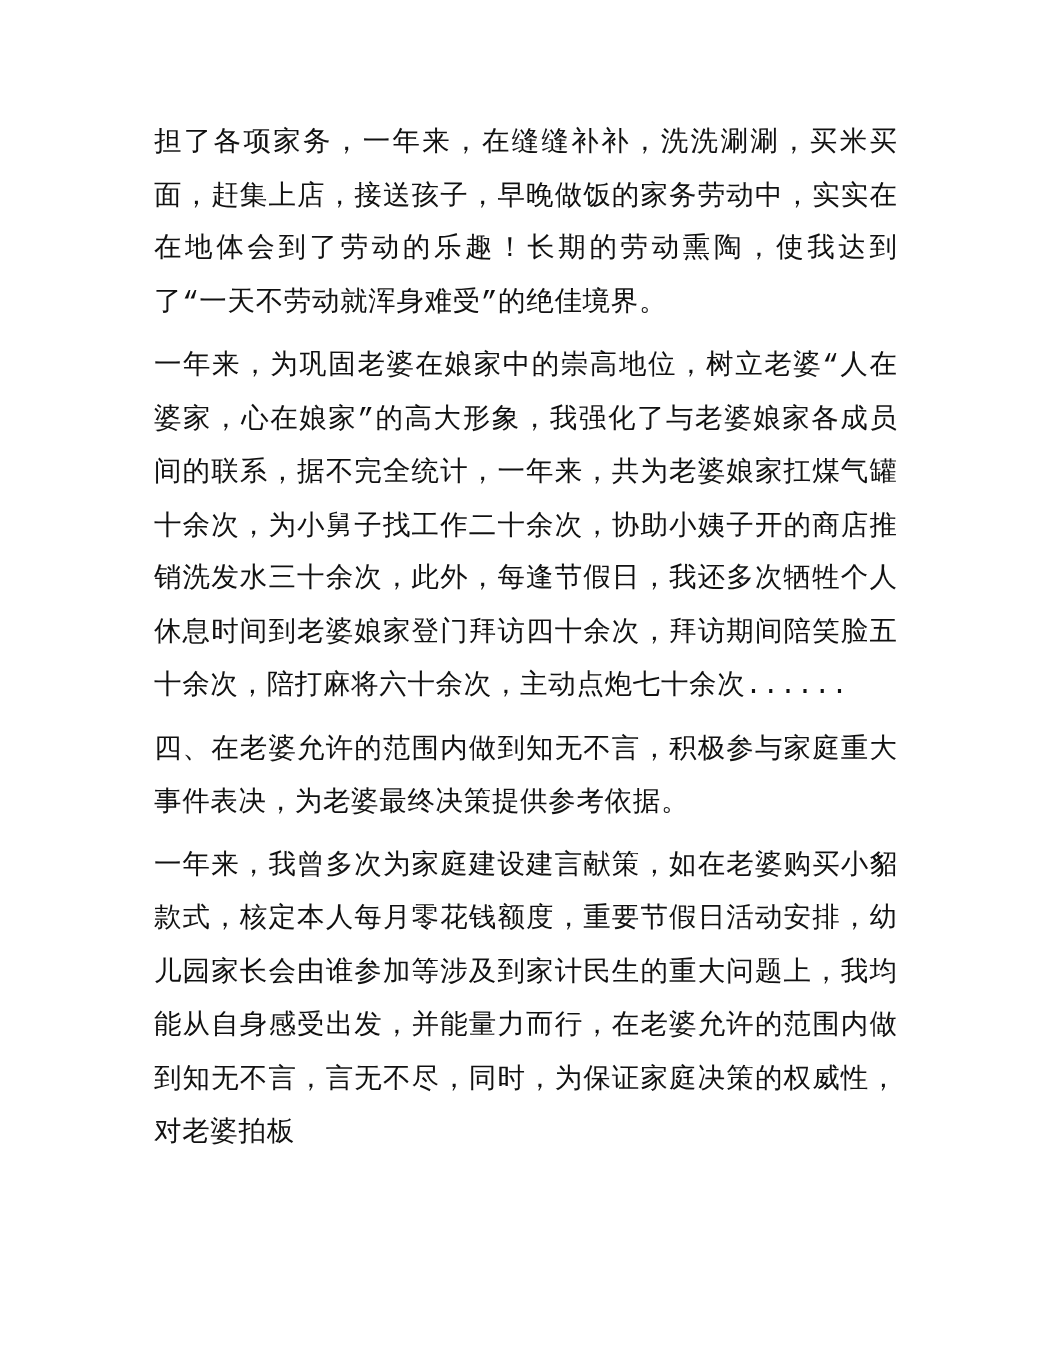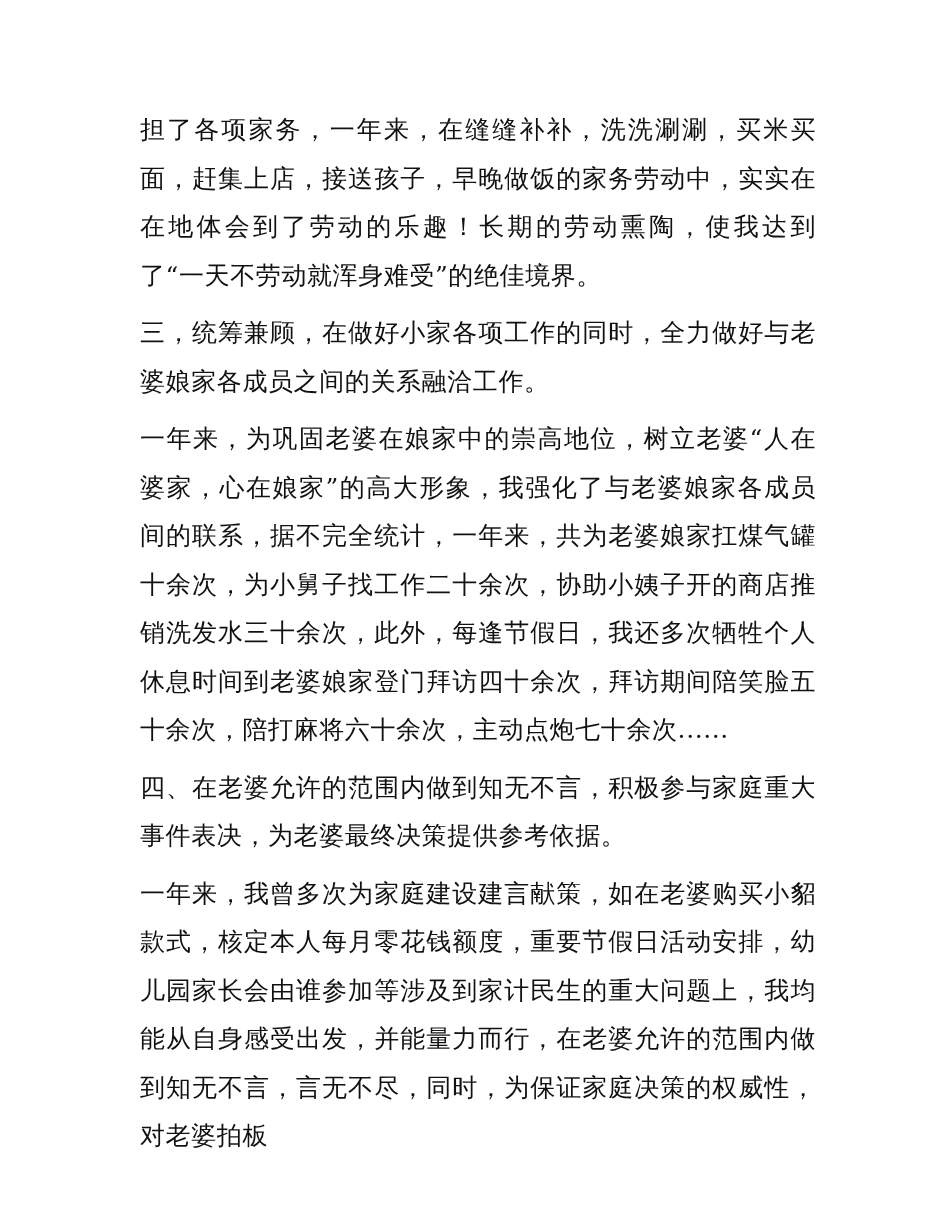--- a/index.html
+++ b/index.html
@@ -22,24 +22,24 @@
     width: 676px;
   }
   .para {
     margin: 0 0 9px 0;
     font-size: 25px;
     line-height: 48.5px;
     letter-spacing: 0.6px;
     text-align: justify;
     text-justify: inter-character;
     word-break: break-all;
+    font-family: Liberation Mono, monospace;
   }
 </style>
 </head>
 <body>
 
 <div class="page">
   <p class="para">担了各项家务，一年来，在缝缝补补，洗洗涮涮，买米买面，赶集上店，接送孩子，早晚做饭的家务劳动中，实实在在地体会到了劳动的乐趣！长期的劳动熏陶，使我达到了“一天不劳动就浑身难受”的绝佳境界。</p>
-  <p class="para">三，统筹兼顾，在做好小家各项工作的同时，全力做好与老婆娘家各成员之间的关系融洽工作。</p>
   <p class="para">一年来，为巩固老婆在娘家中的崇高地位，树立老婆“人在婆家，心在娘家”的高大形象，我强化了与老婆娘家各成员间的联系，据不完全统计，一年来，共为老婆娘家扛煤气罐十余次，为小舅子找工作二十余次，协助小姨子开的商店推销洗发水三十余次，此外，每逢节假日，我还多次牺牲个人休息时间到老婆娘家登门拜访四十余次，拜访期间陪笑脸五十余次，陪打麻将六十余次，主动点炮七十余次......</p>
   <p class="para">四、在老婆允许的范围内做到知无不言，积极参与家庭重大事件表决，为老婆最终决策提供参考依据。</p>
   <p class="para">一年来，我曾多次为家庭建设建言献策，如在老婆购买小貂款式，核定本人每月零花钱额度，重要节假日活动安排，幼儿园家长会由谁参加等涉及到家计民生的重大问题上，我均能从自身感受出发，并能量力而行，在老婆允许的范围内做到知无不言，言无不尽，同时，为保证家庭决策的权威性，对老婆拍板</p>
 </div>
 
 </body></html>

